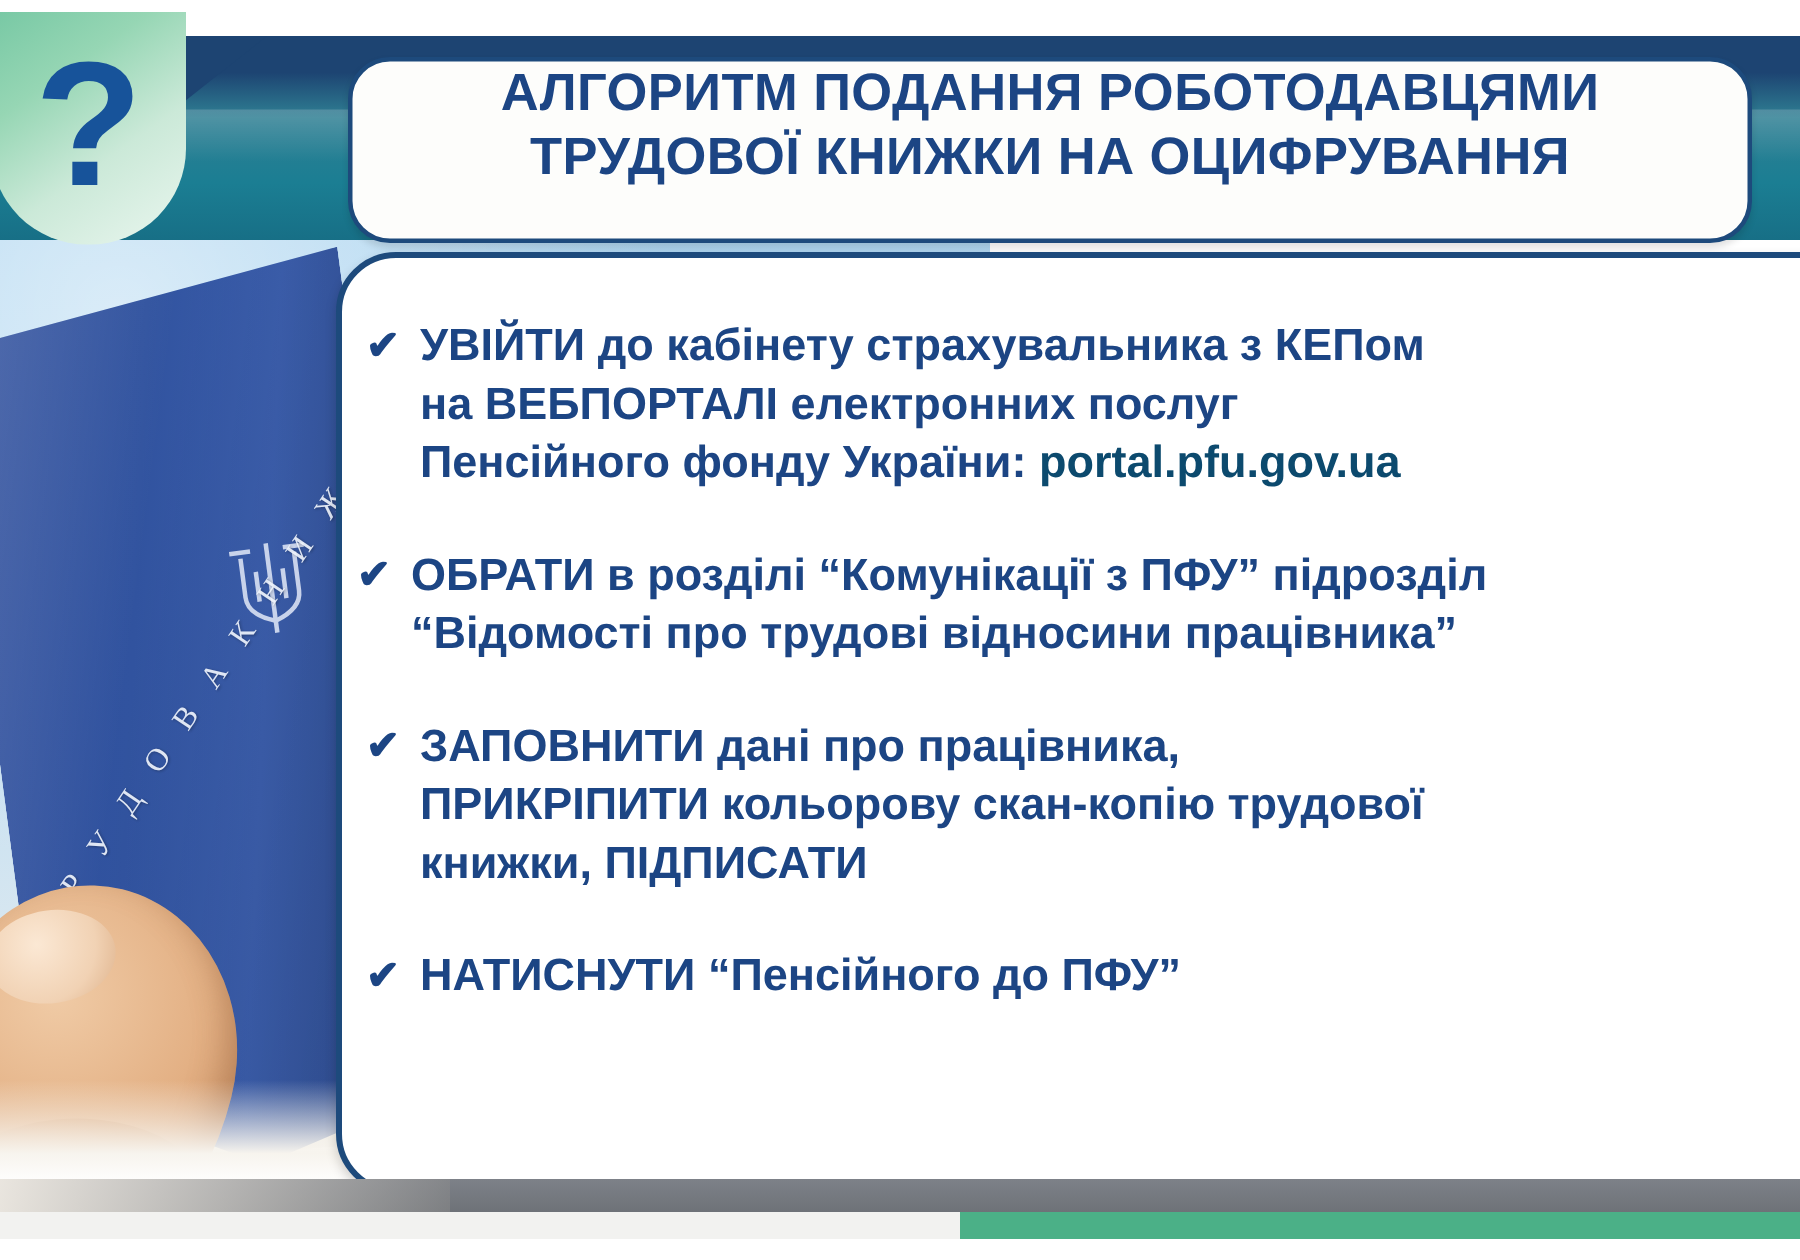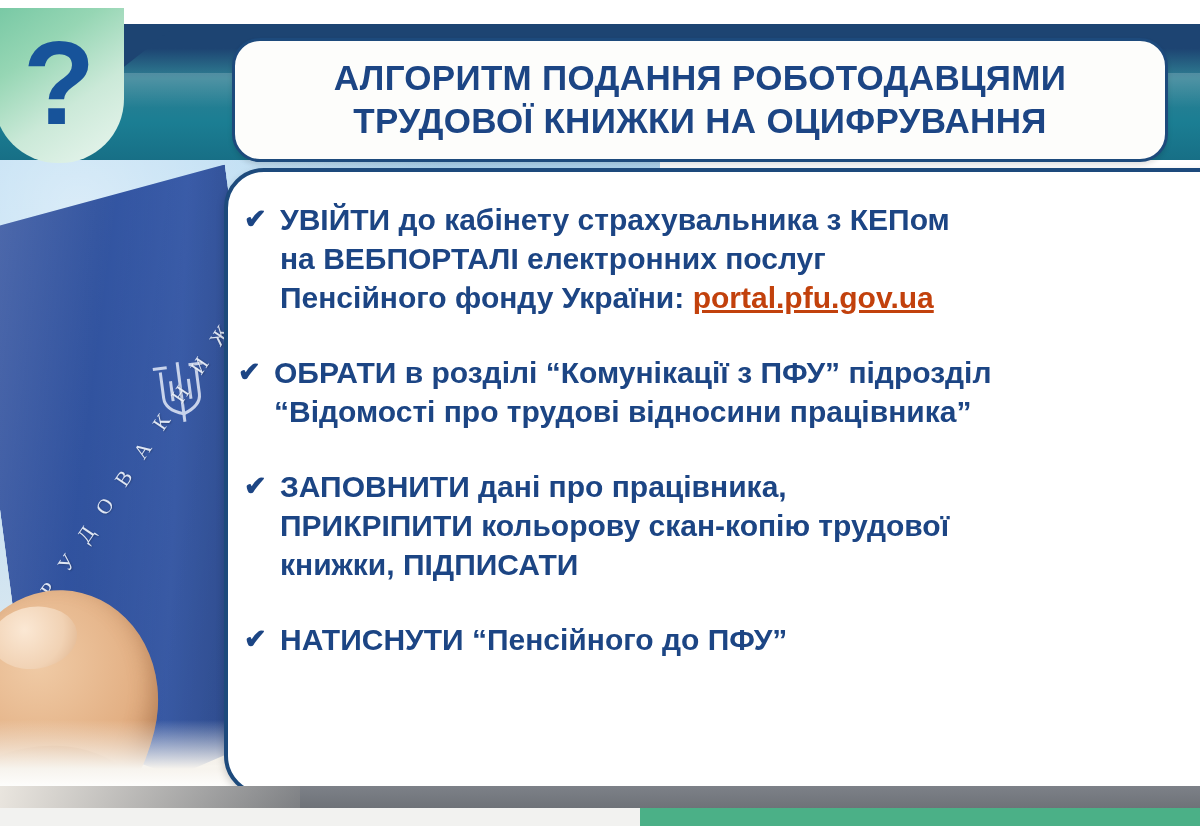--- a/index.html
+++ b/index.html
@@ -183,21 +183,21 @@
   .title-pill {
     position: absolute;
     left: 232px;
     top: 38px;
     width: 930px;
     height: 118px;
     background: #fdfdfb;
     border: 3px solid #1d4a7c;
     border-radius: 28px;
     display: flex;
-    align-items: center;
+    align-items: flex-start;
     justify-content: center;
     box-shadow: 0 3px 5px rgba(0,0,0,.12);
   }
   .title-text {
     color: #1c4584;
     font-size: 35px;
     font-weight: bold;
     line-height: 1.22;
     text-align: center;
     letter-spacing: .3px;
@@ -236,24 +236,24 @@
     position: absolute;
     left: 4px;
     top: 2px;
     color: #1c4584;
     font-size: 27px;
     line-height: 1.3;
   }
   .step-text {
     display: block;
     white-space: pre-line;
+    margin-top: 11px;
   }
   .step-link {
-    text-decoration: underline;
-    color: #c2410c;
+    color: #0c4a6e;
   }
   .step.wide {
     padding-left: 40px;
     margin-left: -6px;
   }
 
   
   .grey-bar {
     position: absolute;
     left: 0;

